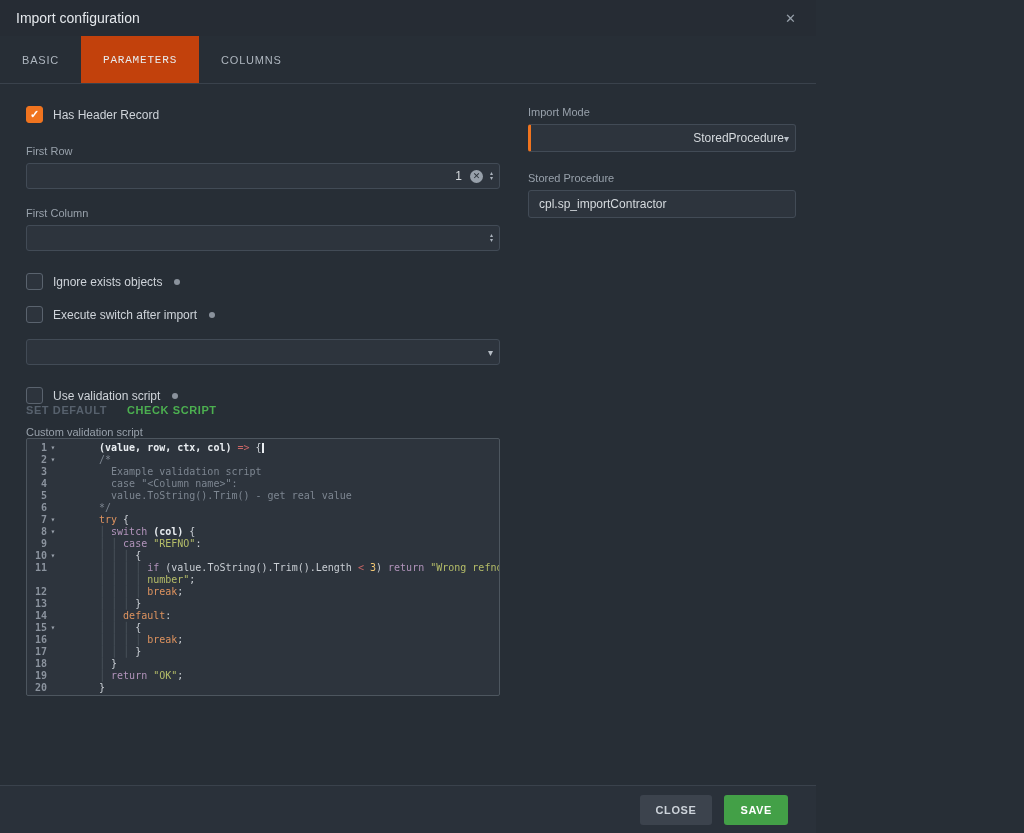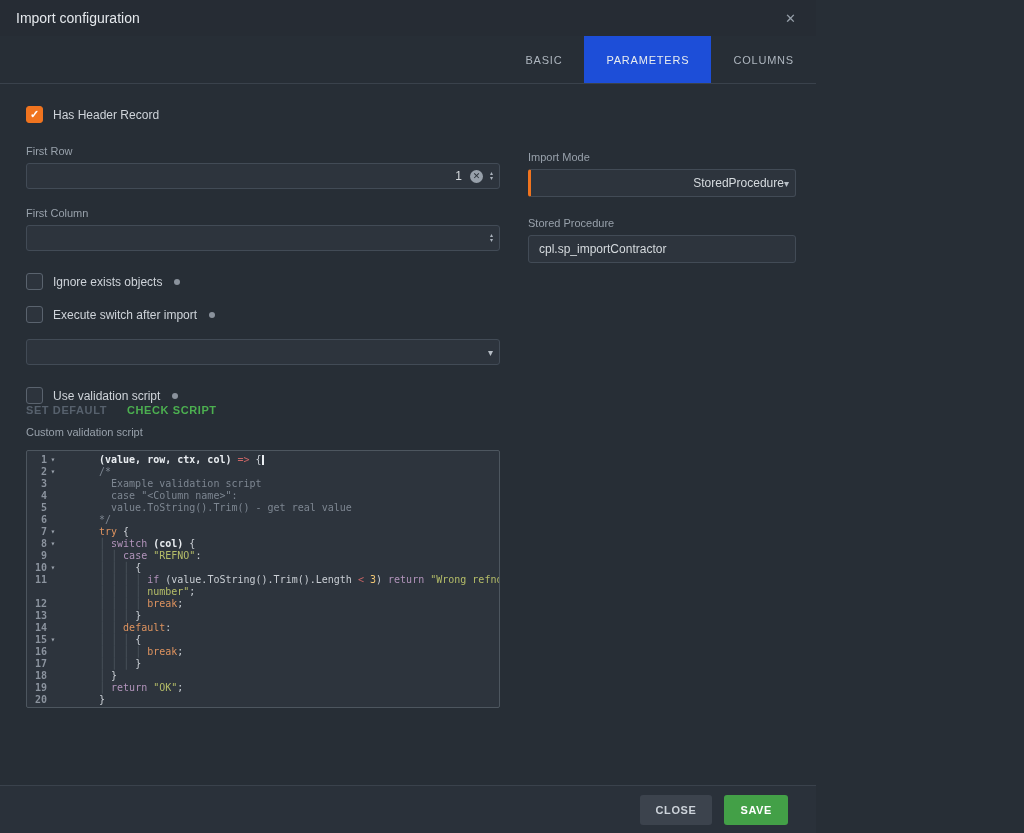--- a/index.html
+++ b/index.html
@@ -5,28 +5,28 @@
   * { box-sizing: border-box; margin: 0; padding: 0; }
   html,body { width:1024px; height:833px; overflow:hidden; }
   body { background:#272e36; font-family:"Liberation Sans", sans-serif; color:#d5dade; }
   .modal { width:816px; height:833px; display:flex; flex-direction:column; background:#272e36; }
 
   .titlebar { height:36px; flex:0 0 36px; background:#262c34; display:flex; align-items:center;
               justify-content:space-between; padding:0 16px; }
   .titlebar .title { font-size:14px; color:#e4e8ec; }
   .close-x { color:#97a0aa; font-size:13px; cursor:pointer; padding:2px 4px; }
 
-  .tabs { height:48px; flex:0 0 48px; border-bottom:1px solid #3a424c; display:flex; justify-content:flex-end; }
+  .tabs { height:48px; flex:0 0 48px; border-bottom:1px solid #3a424c; display:flex; justify-content:flex-start; }
   .tab { padding:0 22px; display:flex; align-items:center; font-size:11px; letter-spacing:0.8px;
          color:#aeb6bf; cursor:pointer; }
-  .tab.active { background:#1d4ed8; color:#e8ecef; }
+  .tab.active { background:#c2410c; color:#e8ecef;font-family:Liberation Mono, monospace; }
 
   .content { flex:1 1 auto; display:flex; gap:28px; padding:14px 20px 0 26px; overflow:hidden; }
   .col-left { width:474px; flex:0 0 474px; }
-  .col-right { flex:1 1 auto; max-width:478px;margin-top:45px; }
+  .col-right { flex:1 1 auto; max-width:478px; }
 
   .check-row { display:flex; align-items:center; gap:10px; cursor:pointer; }
   .cb { width:17px; height:17px; border:1px solid #5a636e; border-radius:3px; background:#2d343d;
         display:flex; align-items:center; justify-content:center; flex:0 0 17px; }
   .cb.checked { background:#f0741f; border-color:#f0741f; }
   .cb .tick { color:#fff; font-size:11px; font-weight:bold; line-height:1; }
   .cb-label { font-size:12px; color:#cfd4da; }
   .hint-dot { width:6px; height:6px; border-radius:50%; background:#8a929c; display:inline-block; margin-left:2px; }
 
   .field-label { font-size:11px; color:#98a1ab; margin-bottom:6px; }
@@ -37,21 +37,21 @@
   .box input.num { text-align:right; }
   .clear-ic { width:13px; height:13px; border-radius:50%; background:#97a0aa; color:#2b323a;
               font-size:9px; line-height:13px; text-align:center; margin-left:8px; cursor:pointer; flex:0 0 13px; }
   .spin { display:flex; flex-direction:column; align-items:center; margin-left:7px; color:#aab2bc;
           font-size:6px; line-height:5px; cursor:pointer; }
   .caret { color:#b6bdc5; font-size:10px; margin-left:auto; }
   .sel-value { flex:1 1 auto; }
   .accent-left { border-left:3px solid #f0741f; height:28px;text-align:right; }
   .tall { height:28px; }
 
-  .mt8{margin-top:8px} .mb22{margin-bottom:22px} .mb18{margin-bottom:18px} .mb20{margin-bottom:20px} .mb16{margin-bottom:16px} .mb24{} .mb10{margin-bottom:10px} .mb4{margin-bottom:12px}
+  .mt8{margin-top:8px} .mb22{margin-bottom:22px} .mb18{margin-bottom:18px} .mb20{margin-bottom:20px} .mb16{margin-bottom:16px} .mb24{} .mb10{margin-bottom:10px} .mb4{margin-bottom:0}
 
   .links-row { display:flex; gap:20px; align-items:center; }
   .link { font-size:11px; font-weight:bold; letter-spacing:0.6px; cursor:pointer; }
   .link.dim { color:#57616d; }
   .link.green { color:#4caf50; }
 
   .editor { border:1px solid #4d565f; background:#2d343d; border-radius:2px; height:258px;
             overflow:hidden; font-family:"DejaVu Sans Mono", monospace; font-size:10px; padding:3px 0 0 0; }
   .ed-line { display:flex; height:12px; line-height:12px; }
   .ed-gutter { flex:0 0 32px; display:flex; }

